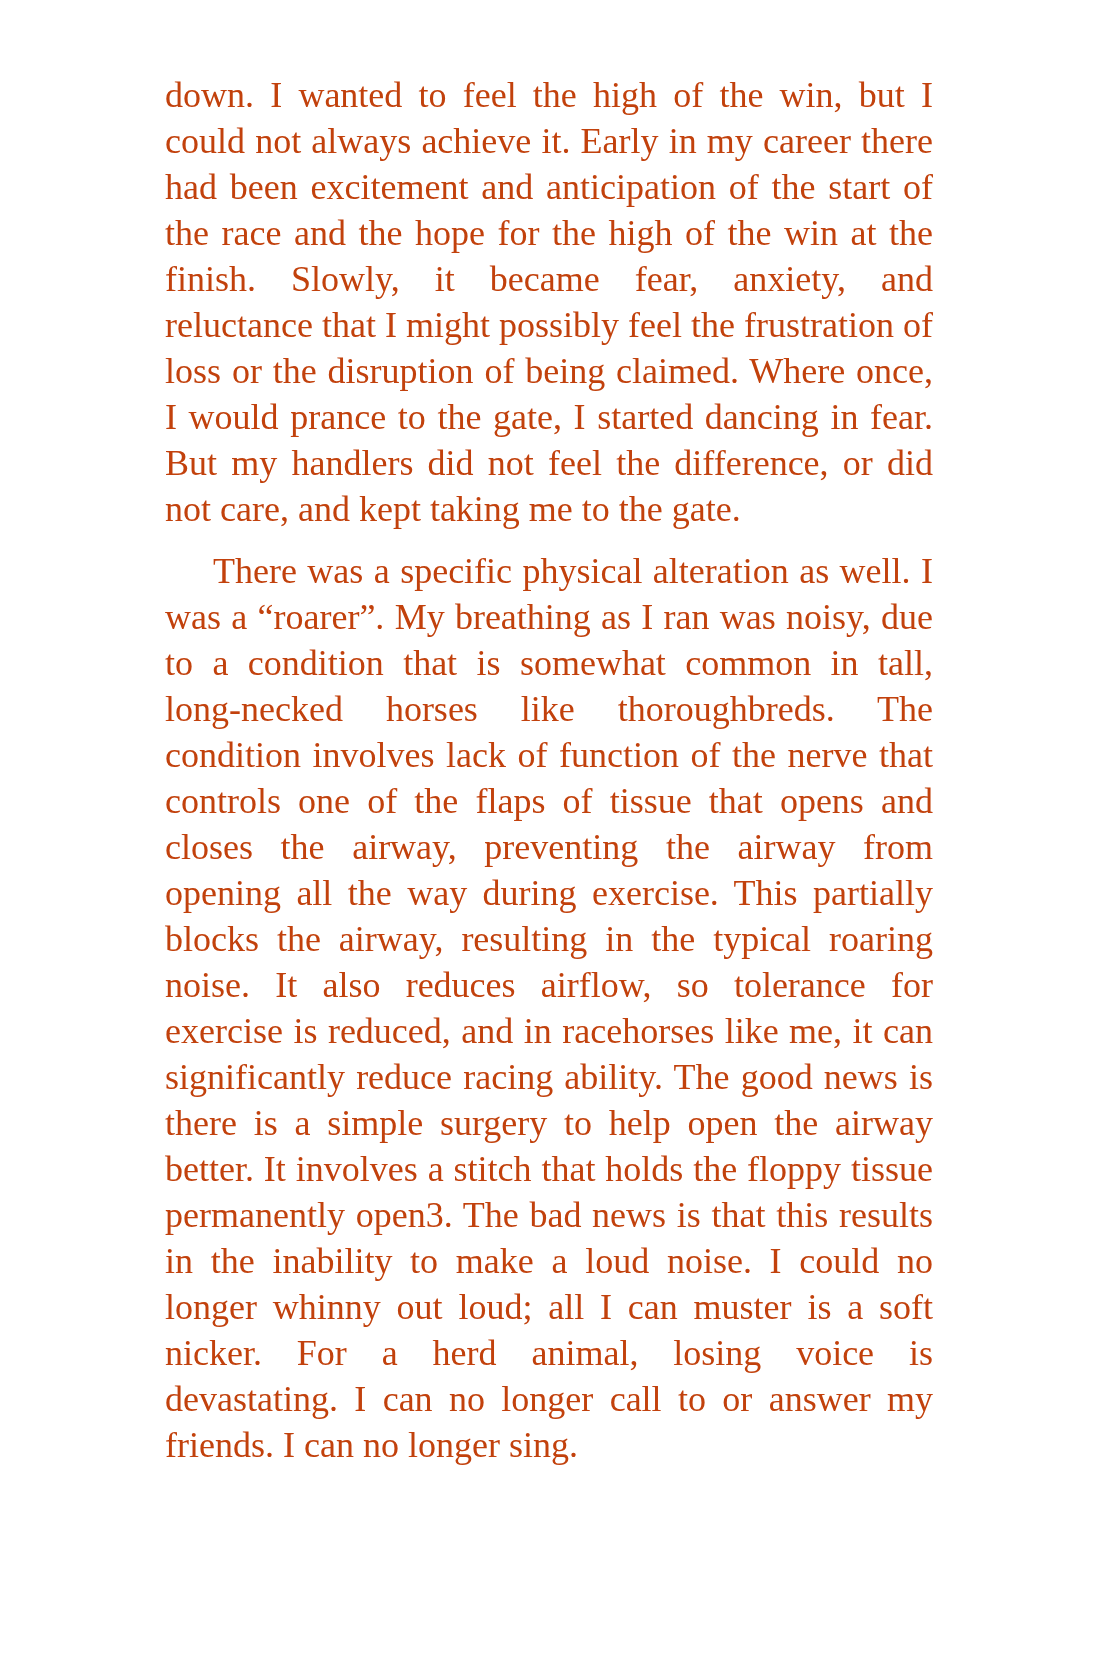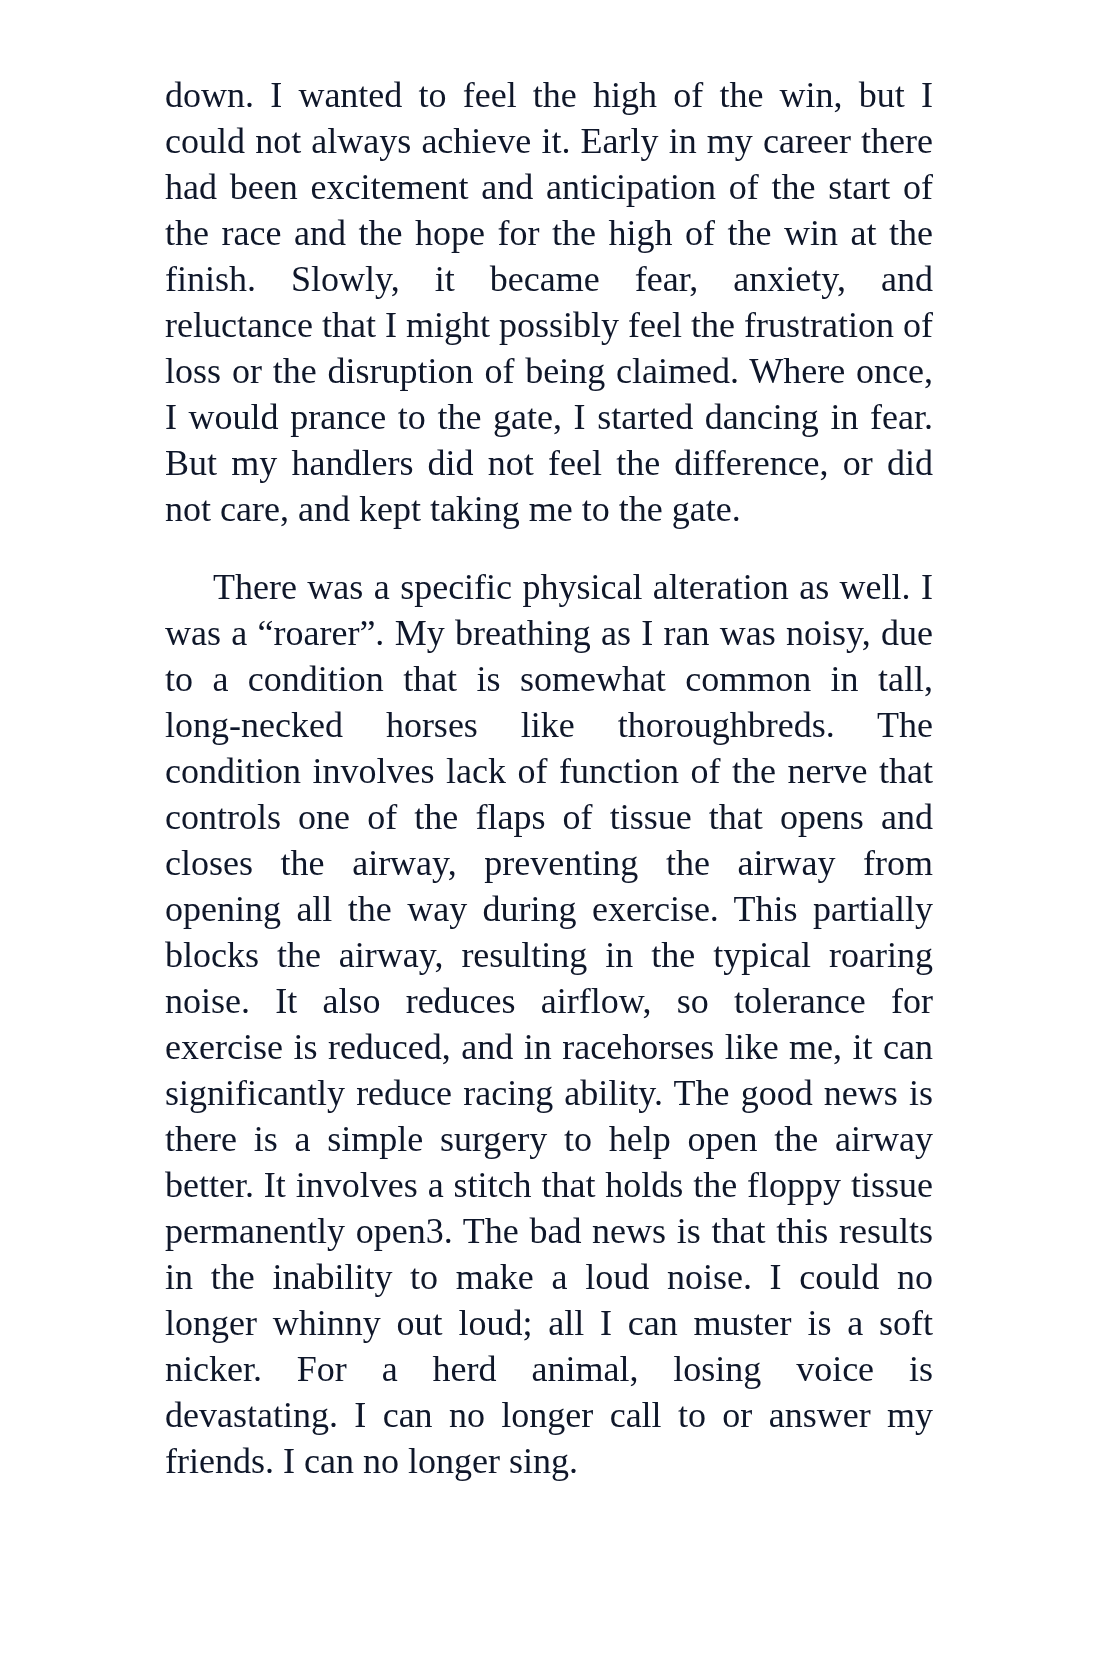--- a/index.html
+++ b/index.html
@@ -17,26 +17,26 @@
     width: 1112px;
     height: 1667px;
     background: #ffffff;
     padding: 72px 179px 0 165px;
   }
   .book-page p {
     margin: 0;
     font-family: "Liberation Serif", "DejaVu Serif", serif;
     font-size: 36px;
     line-height: 46px;
-    color: #0f172a;
+    color: #c2410c;
     text-align: justify;
     text-justify: inter-word;
   }
   .book-page p + p {
-    margin-top: 32px;
+    margin-top: 16px;
   }
   .book-page p.indent {
     text-indent: 48px;
   }
 </style>
 </head>
 <body>
 
 <div class="book-page">
   <p>down. I wanted to feel the high of the win, but I could not always achieve it. Early in my career there had been excitement and anticipation of the start of the race and the hope for the high of the win at the finish. Slowly, it became fear, anxiety, and reluctance that I might possibly feel the frustration of loss or the disruption of being claimed. Where once, I would prance to the gate, I started dancing in fear. But my handlers did not feel the difference, or did not care, and kept taking me to the gate.</p>

